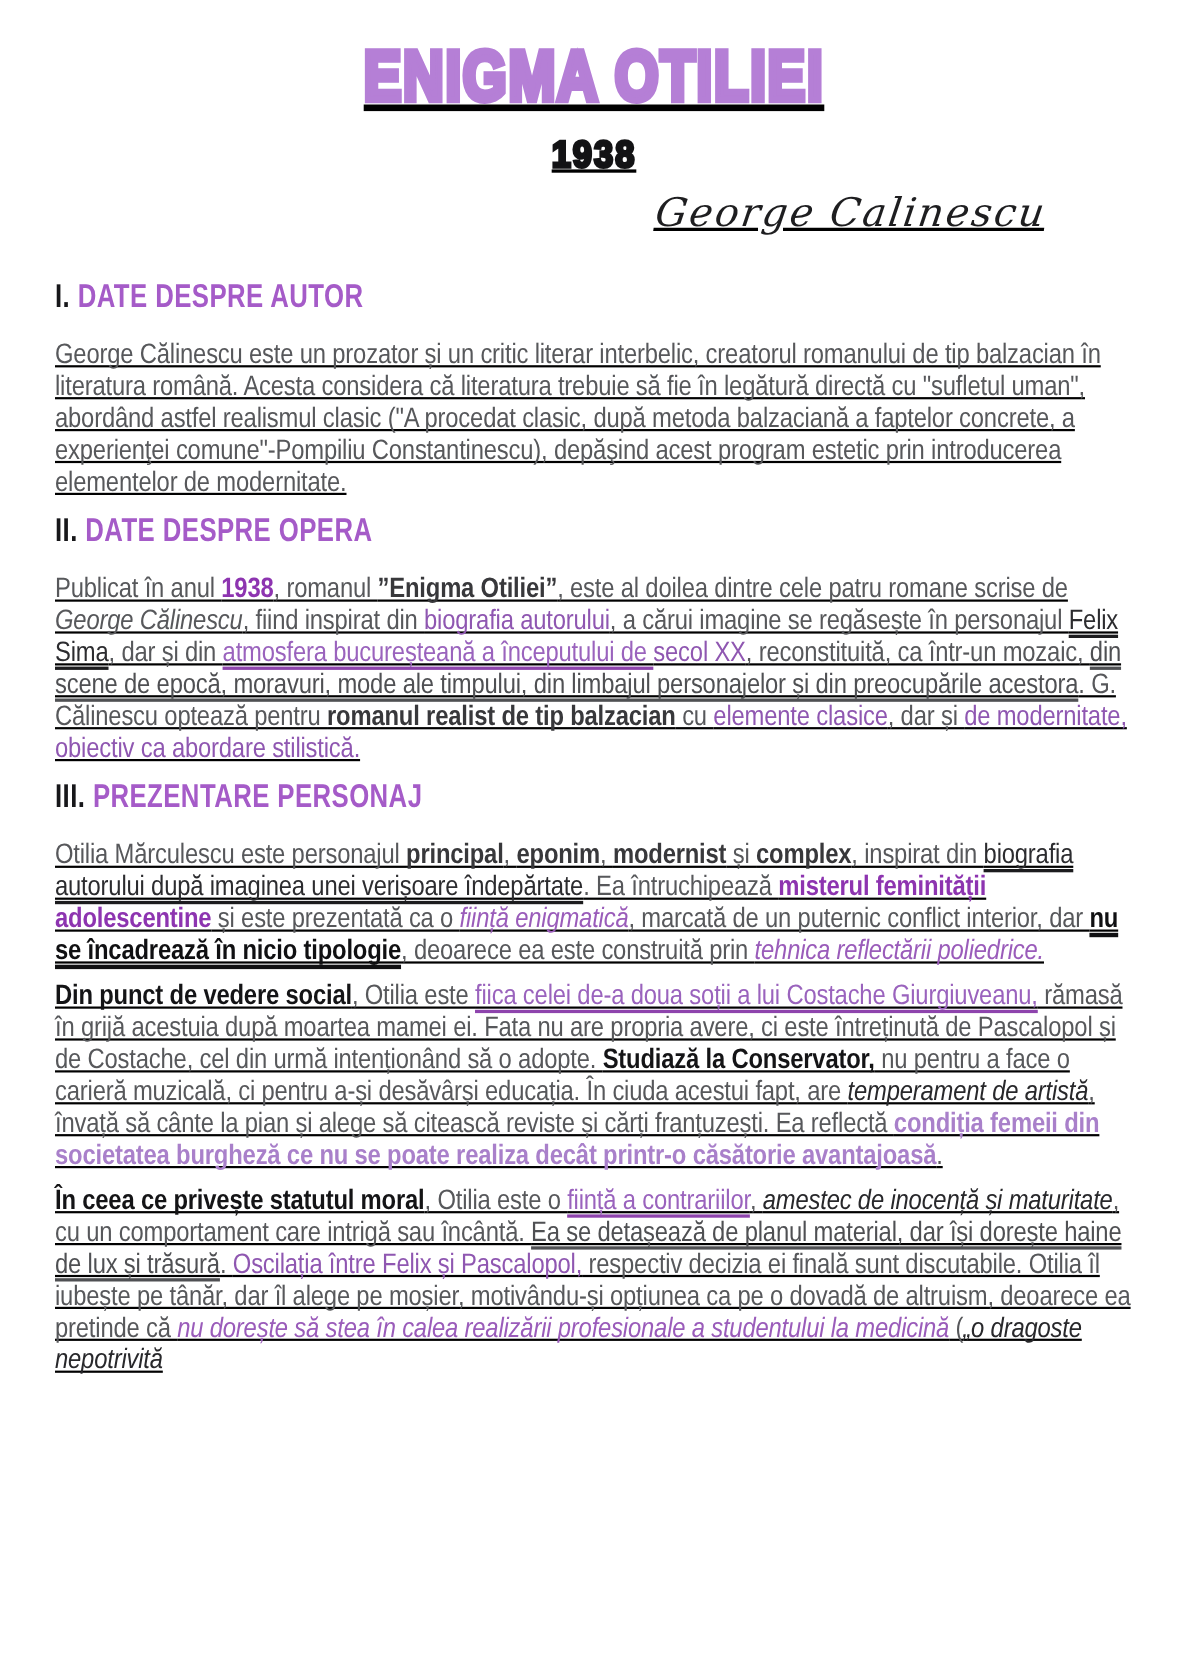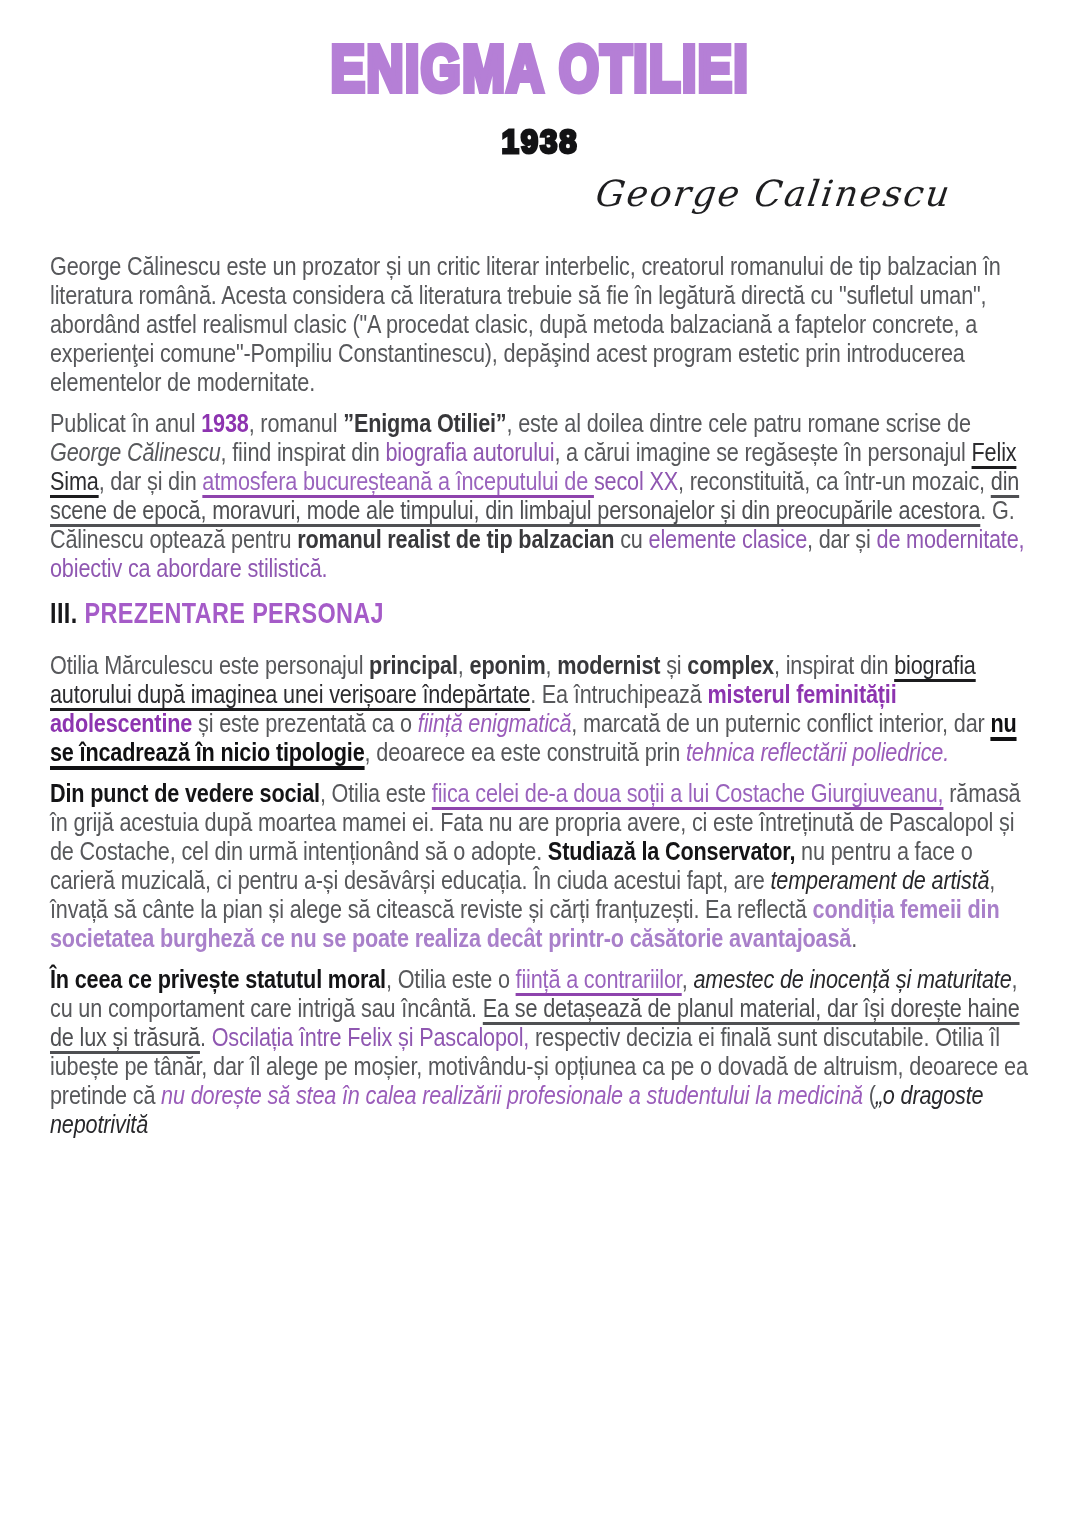--- a/index.html
+++ b/index.html
@@ -1,21 +1,21 @@
 <!DOCTYPE html>
 <html><head>
 <meta charset="utf-8">
 <style>
   html, body { margin: 0; padding: 0; background: #ffffff; }
   body {
     width: 1080px; height: 1526px; overflow: hidden;
     font-family: "Liberation Sans", sans-serif;
     -webkit-font-smoothing: antialiased;
   }
-  .page { position: relative; width: 1080px; height: 1526px; background: #fff; }
+  .page { position: relative; width: 1080px; height: 1526px; background: #fff; text-decoration: underline; }
 
   
   .doc-header { padding-top: 36px; }
   .doc-title {
     margin: 0; text-align: center; font-weight: bold;
     font-size: 64px; line-height: 66px; letter-spacing: 2px;
     color: #b57fd6; -webkit-text-stroke: 6px #b57fd6;
     transform: scaleX(0.80); transform-origin: center top;
     white-space: nowrap;
   }
@@ -76,24 +76,30 @@
 <body>
 
 <div class="page">
   <header class="doc-header">
     <h1 class="doc-title">ENIGMA OTILIEI</h1>
     <div class="doc-year">1938</div>
     <div class="doc-signature">George Calinescu</div>
   </header>
   <main class="doc-body">
   <section class="doc-section">
+    <h2 class="section-heading">
+      <span class="heading-inner"><span class="sec-num">I.</span><span class="sec-label"> DATE DESPRE AUTOR</span></span>
+    </h2>
     <p class="section-paragraph"><span class="run run-g">George Călinescu este un prozator și un critic literar interbelic, creatorul romanului de tip balzacian în literatura română. Acesta considera că literatura trebuie să fie în legătură directă cu "sufletul uman", abordând astfel realismul clasic ("A procedat clasic, după metoda balzaciană a faptelor concrete, a experienţei comune"-Pompiliu Constantinescu), depăşind acest program estetic prin introducerea elementelor de modernitate.</span></p>
   </section>
 
   <section class="doc-section">
+    <h2 class="section-heading">
+      <span class="heading-inner"><span class="sec-num">II.</span><span class="sec-label"> DATE DESPRE OPERA</span></span>
+    </h2>
     <p class="section-paragraph"><span class="run run-g">Publicat în anul </span><span class="run run-pb">1938</span><span class="run run-g">, romanul </span><span class="run run-b">”Enigma Otiliei”</span><span class="run run-g">, este al doilea dintre cele patru romane scrise de </span><span class="run run-i">George Călinescu</span><span class="run run-g">, fiind inspirat din </span><span class="run run-p">biografia autorului</span><span class="run run-g">, a cărui imagine se regăsește în personajul </span><span class="run run-du">Felix Sima</span><span class="run run-g">, dar și din </span><span class="run run-pu">atmosfera bucureșteană a începutului de </span><span class="run run-p">secol XX</span><span class="run run-g">, reconstituită, ca într-un mozaic, </span><span class="run run-gu">din scene de epocă, moravuri, mode ale timpului, din limbajul personajelor și din preocupările acestora</span><span class="run run-g">. G. Călinescu optează pentru </span><span class="run run-b">romanul realist de tip balzacian</span><span class="run run-g"> cu </span><span class="run run-p">elemente clasice</span><span class="run run-g">, dar și </span><span class="run run-p">de modernitate, obiectiv ca abordare stilistică.</span></p>
   </section>
 
   <section class="doc-section">
     <h2 class="section-heading">
       <span class="heading-inner"><span class="sec-num">III.</span><span class="sec-label"> PREZENTARE PERSONAJ</span></span>
     </h2>
     <p class="section-paragraph"><span class="run run-g">Otilia Mărculescu este personajul </span><span class="run run-b">principal</span><span class="run run-g">, </span><span class="run run-b">eponim</span><span class="run run-g">, </span><span class="run run-b">modernist</span><span class="run run-g"> și </span><span class="run run-b">complex</span><span class="run run-g">, inspirat din </span><span class="run run-du">biografia autorului după imaginea unei verișoare îndepărtate</span><span class="run run-g">. Ea întruchipează </span><span class="run run-pb">misterul feminității adolescentine</span><span class="run run-g"> și este prezentată ca o </span><span class="run run-pi">ființă enigmatică</span><span class="run run-g">, marcată de un puternic conflict interior, dar </span><span class="run run-bu">nu se încadrează în nicio tipologie</span><span class="run run-g">, deoarece ea este construită prin </span><span class="run run-pi">tehnica reflectării poliedrice.</span></p>
   </section>
 

